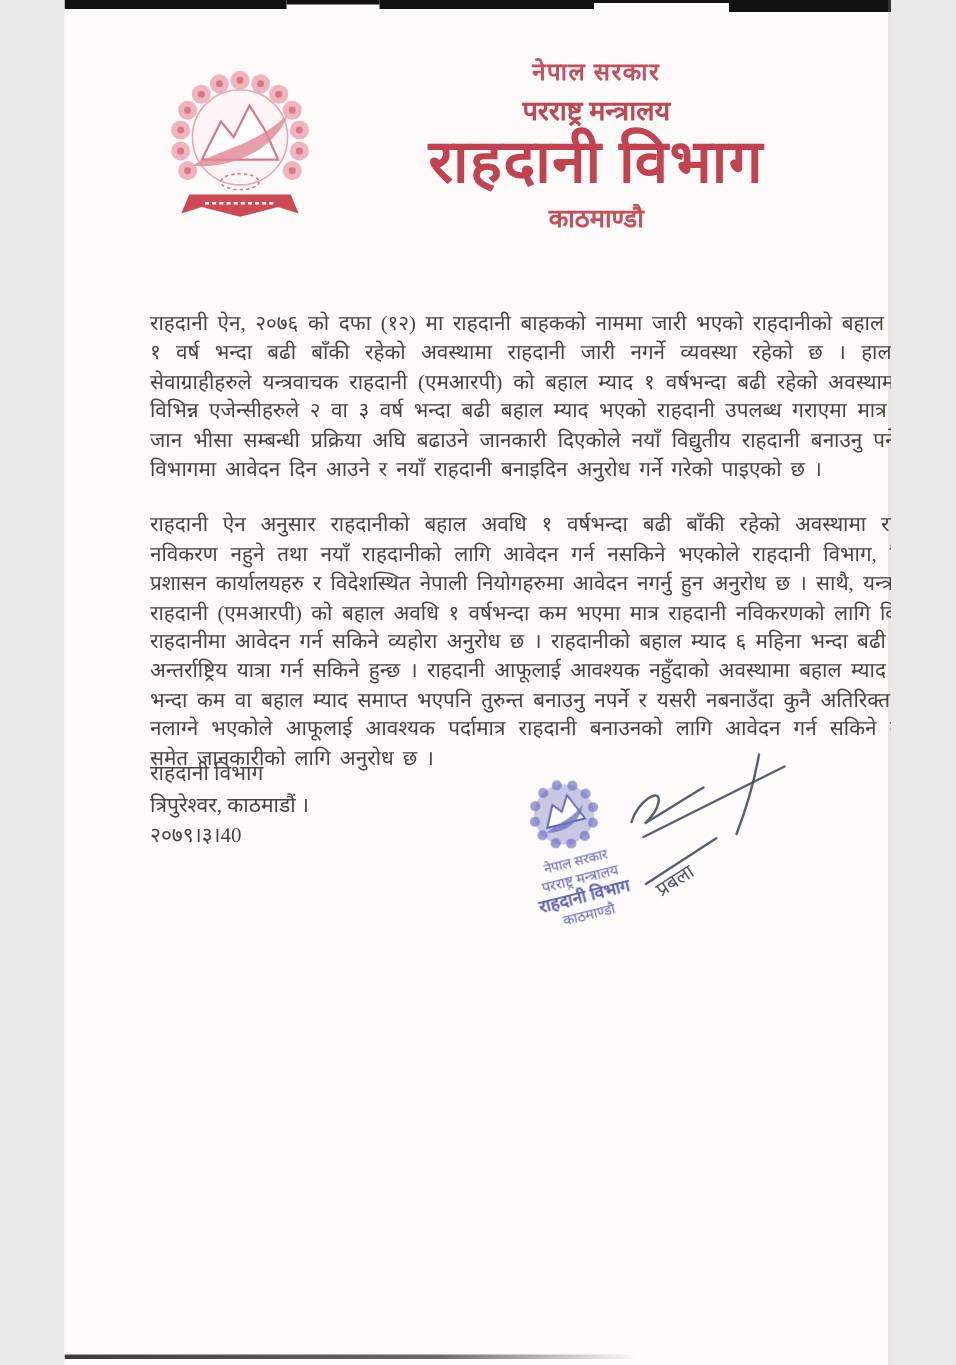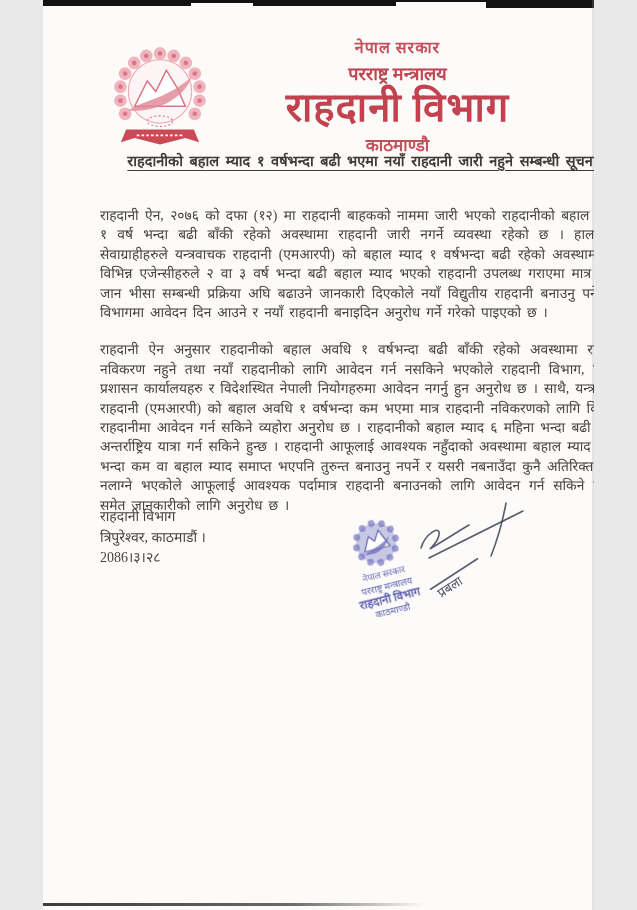--- a/index.html
+++ b/index.html
@@ -117,31 +117,30 @@
     </svg>
   </div>
 
   <div class="header-block">
     <div class="gov-line">नेपाल सरकार</div>
     <div class="ministry-line">परराष्ट्र मन्त्रालय</div>
     <div class="dept-line">राहदानी विभाग</div>
     <div class="loc-line">काठमाण्डौ</div>
   </div>
 
-  <div class="notice-title">राहदानीको बहाल म्याद १ वर्षभन्दा बढी भएमा नयाँ राहदानी जारी नहुने सम्बन्धी सूचना</div>
 
   <div class="body-text">
     <p>राहदानी ऐन, २०७६ को दफा (१२) मा राहदानी बाहकको नाममा जारी भएको राहदानीको बहाल अवधि १ वर्ष भन्दा बढी बाँकी रहेको अवस्थामा राहदानी जारी नगर्ने व्यवस्था रहेको छ । हाल केही सेवाग्राहीहरुले यन्त्रवाचक राहदानी (एमआरपी) को बहाल म्याद १ वर्षभन्दा बढी रहेको अवस्थामा पनि विभिन्न एजेन्सीहरुले २ वा ३ वर्ष भन्दा बढी बहाल म्याद भएको राहदानी उपलब्ध गराएमा मात्र विदेश जान भीसा सम्बन्धी प्रक्रिया अघि बढाउने जानकारी दिएकोले नयाँ विद्युतीय राहदानी बनाउनु पर्ने भनी विभागमा आवेदन दिन आउने र नयाँ राहदानी बनाइदिन अनुरोध गर्ने गरेको पाइएको छ ।</p>
     <p>राहदानी ऐन अनुसार राहदानीको बहाल अवधि १ वर्षभन्दा बढी बाँकी रहेको अवस्थामा राहदानी नविकरण नहुने तथा नयाँ राहदानीको लागि आवेदन गर्न नसकिने भएकोले राहदानी विभाग, जिल्ला प्रशासन कार्यालयहरु र विदेशस्थित नेपाली नियोगहरुमा आवेदन नगर्नु हुन अनुरोध छ । साथै, यन्त्रवाचक राहदानी (एमआरपी) को बहाल अवधि १ वर्षभन्दा कम भएमा मात्र राहदानी नविकरणको लागि विद्युतीय राहदानीमा आवेदन गर्न सकिने व्यहोरा अनुरोध छ । राहदानीको बहाल म्याद ६ महिना भन्दा बढी भएमा अन्तर्राष्ट्रिय यात्रा गर्न सकिने हुन्छ । राहदानी आफूलाई आवश्यक नहुँदाको अवस्थामा बहाल म्याद १ वर्ष भन्दा कम वा बहाल म्याद समाप्त भएपनि तुरुन्त बनाउनु नपर्ने र यसरी नबनाउँदा कुनै अतिरिक्त शुल्क नलाग्ने भएकोले आफूलाई आवश्यक पर्दामात्र राहदानी बनाउनको लागि आवेदन गर्न सकिने व्यहोरा समेत जानकारीको लागि अनुरोध छ ।</p>
   </div>
 
   <div class="footer-block">
     <div>राहदानी विभाग</div>
     <div>त्रिपुरेश्वर, काठमाडौं ।</div>
-    <div>2086।३।२८</div>
+    <div>२०७९।३।40</div>
   </div>
 
   <div class="stamp">
     <svg viewBox="0 0 52 52" width="52" height="52" style="display:block;margin:0 auto;" aria-hidden="true">
       <circle cx="26" cy="26" r="20" fill="#7a7ac4" opacity="0.45"></circle>
       <g fill="#5a5ab5" opacity="0.65">
         <circle cx="26" cy="6" r="3.4"></circle>
           <circle cx="36" cy="8.7" r="3.4"></circle>
           <circle cx="43.3" cy="16" r="3.4"></circle>
         <circle cx="46" cy="26" r="3.4"></circle>

